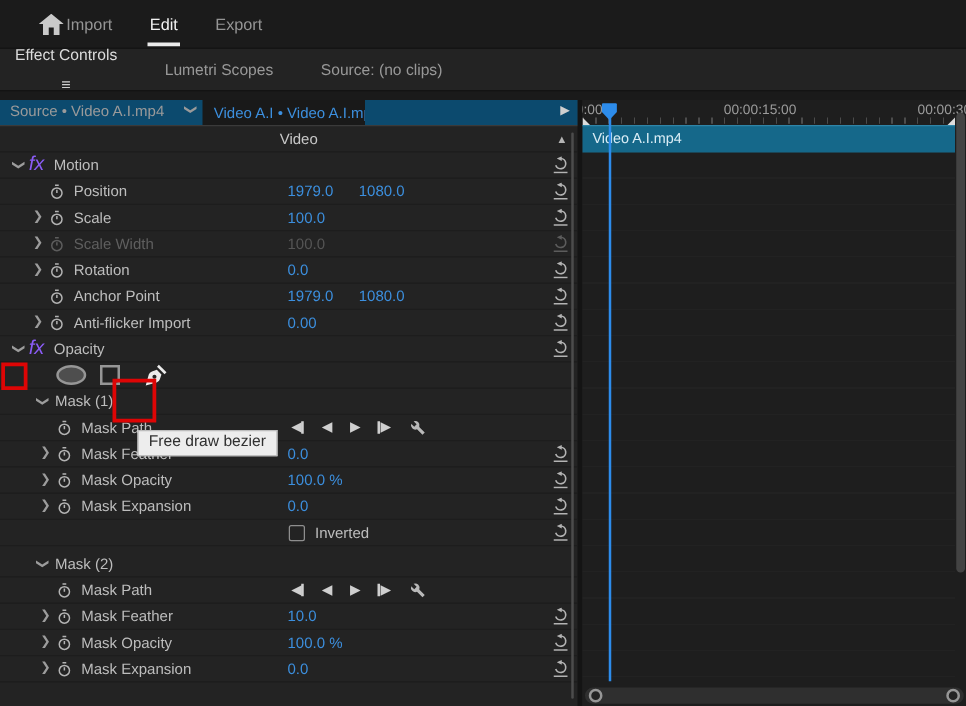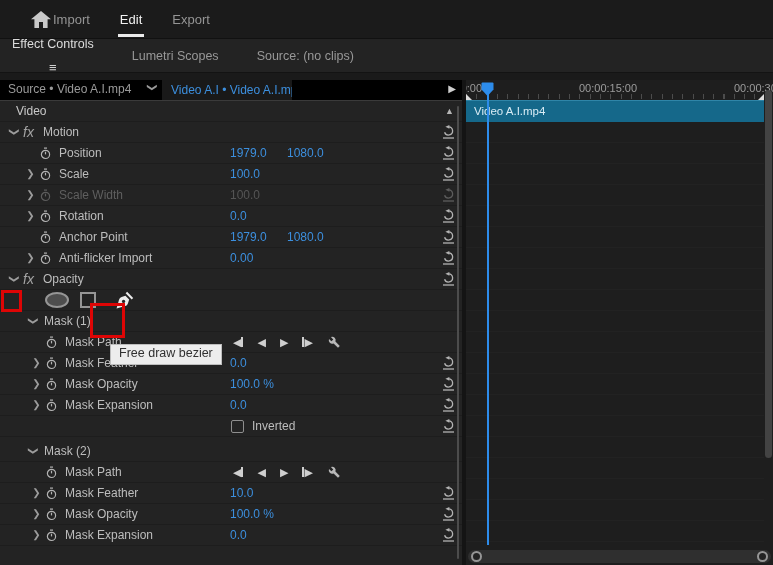--- a/index.html
+++ b/index.html
@@ -18,43 +18,43 @@
   .tabbar{position:absolute;top:38px;left:0;right:0;height:34px;background:#232323;border-top:1px solid #111;
           display:flex;align-items:center;padding-left:12px;font-size:12.5px;color:#989898;}
   .ptab{position:relative;margin-right:38px;display:flex;align-items:center;gap:9px;white-space:nowrap;}
   .ptab.active{color:#dcdcdc;flex-direction:column;}
   .ptab.active::after{content:"";position:absolute;left:0;right:-2px;bottom:-7px;height:2px;background:#cfcfcf;}
   .menu-ic{font-size:13px;color:#cfcfcf;}
   .gapstrip{position:absolute;top:72px;left:0;right:0;height:8px;background:#1a1a1a;border-top:1px solid #131313;}
 
   
   .fxpanel{position:absolute;top:80px;left:0;width:462px;bottom:0;background:#232323;border-right:4px solid #141414;}
-  .srcrow{position:relative;height:20px;background:#000000;font-size:12px;color:#9a9a9a;}
+  .srcrow{position:relative;height:20px;background:#0c4a6e;font-size:12px;color:#9a9a9a;}
   .srclabel{position:absolute;left:8px;top:2px;}
   .srcchev{position:absolute;left:148px;top:2px;font-size:10px;color:#9a9a9a;transform:rotate(90deg);transform-origin:center;}
   .cliptab{position:absolute;left:162px;top:0;width:130px;height:20px;background:#191919;color:#3c8fde;padding-left:9px;line-height:20px;box-sizing:border-box;white-space:nowrap;overflow:hidden;}
   .srcarrow{position:absolute;right:6px;top:3px;font-size:10px;color:#cfcfcf;}
 
   .rows{position:absolute;top:20px;left:0;right:0;border-top:1px solid #3a3a3a;}
   .row{position:relative;height:21px;box-sizing:border-box;border-bottom:1px solid #1d1d1d;
        display:flex;align-items:center;font-size:12px;color:#bdbdbd;}
   .row.spacer{height:4px;border-bottom:none;}
-  .row.header{padding-left:14px;color:#c8c8c8;}
+  .row.header{padding-left:14px;color:#c8c8c8;justify-content:center;}
   .row.ind0{padding-left:6px;}
   .row.ind1{padding-left:22px;}
   .row.ind2{padding-left:25px;}
   .row.ind3{padding-left:28px;}
   .row.tools{padding-left:45px;gap:11px;}
   .row.disabled, .row.disabled .lbl{color:#5f5f5f;}
   .row.disabled svg{opacity:.4;}
   .row.disabled .val{color:#555;}
   .chevslot{width:17px;display:flex;justify-content:center;flex:none;}
   .chev{font-size:10px;color:#9c9c9c;line-height:1;}
   .chev.down{transform:rotate(90deg);}
-  .fxic{width:18px;flex:none;font-style:italic;font-size:14px;color:#a3a3a3;}
+  .fxic{width:18px;flex:none;font-style:italic;font-size:16px;color:#8b5cf6;}
   .swslot{width:18px;flex:none;display:flex;align-items:center;}
   .lbl{margin-left:2px;white-space:nowrap;}
   .val{position:absolute;left:230px;color:#3c8fde;white-space:nowrap;}
   .val.v2{left:287px;}
   .resetbtn{position:absolute;right:6px;top:3px;width:14px;height:15px;}
   .collapse{position:absolute;right:8px;top:5px;font-size:9px;color:#b5b5b5;}
   .cbwrap{position:absolute;left:231px;display:flex;align-items:center;gap:8px;}
   .cbox{width:13px;height:13px;border-radius:2px;box-sizing:border-box;flex:none;position:relative;}
   .cbox.checked{background:#9c9c9c;}
   .cbox.checked::after{content:"\2713";position:absolute;left:1.5px;top:-1px;font-size:11px;font-weight:bold;color:#222;}

